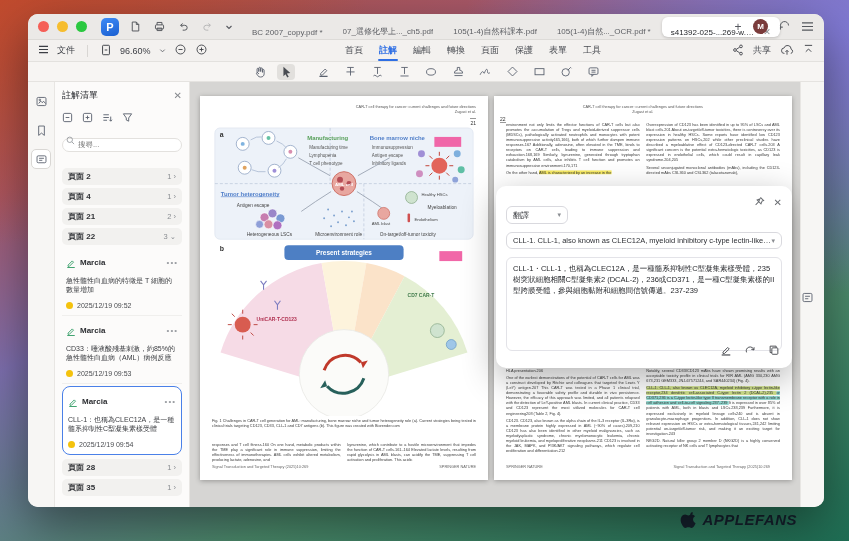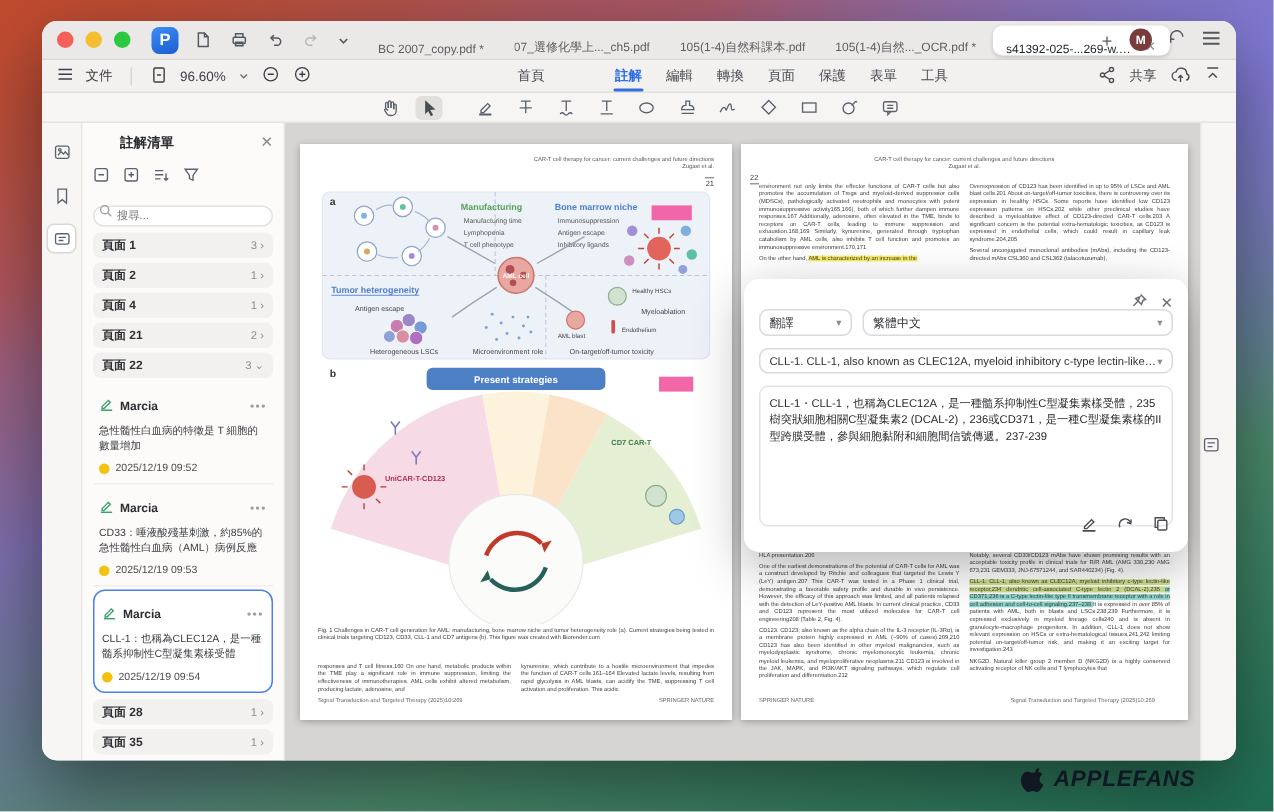--- a/index.html
+++ b/index.html
@@ -36,45 +36,45 @@
     font-size:12px; color:#55585e; margin:0 6px; }
   .tb-right { display:flex; align-items:center; gap:10px; }
   .avatar { width:15px; height:15px; border-radius:50%; background:#7a3b3b; color:#fff;
     font-size:8px; display:flex; align-items:center; justify-content:center; font-weight:bold;}
   .menubar { height:22px; background:#f3f1ef; display:flex; align-items:center;
     padding:0 10px; border-bottom:1px solid #e3e1de; position:relative; }
   .mb-left { display:flex; align-items:center; gap:8px; color:#3c3f45; font-size:9px; }
   .mb-div { width:1px; height:12px; background:#d8d6d3; margin:0 4px; }
   .mb-menus { position:absolute; left:312px; display:flex; gap:6px; }
   .mtab { font-size:9px; color:#4a4d53; padding:3px 5px 4px; position:relative; }
-  .mtab.active { color:#2f6fe4; font-weight:bold;margin-left:31px; }
+  .mtab.active { color:#2f6fe4; font-weight:bold; }
   .mtab.active::after { content:""; position:absolute; left:4px; right:4px; bottom:0;
     height:2px; border-radius:2px; background:#2f6fe4; }
   .mb-right { margin-left:auto; display:flex; align-items:flex-start; gap:9px; color:#4a4d53;
     font-size:9px; }
   .toolbar { height:20px; background:#f7f5f3; border-bottom:1px solid #e5e3e0;
     display:flex; align-items:center; justify-content:center; gap:9px; }
   .tool { width:18px; height:16px; display:flex; align-items:center; justify-content:center;
     border-radius:4px; color:#5a616e; }
   .tool.selected { background:#e2e0dd; }
   .tool.gap { margin-right:10px; }
   
   .main { display:flex; height:425px; }
   .leftstrip { width:27px; background:#f7f6f4; border-right:1px solid #e8e6e3;
     display:flex; flex-direction:column; align-items:center; padding-top:9px; gap:9px; }
   .lsbtn { width:20px; height:20px; display:flex; align-items:center; justify-content:center;
     border-radius:5px; color:#5a616e; }
   .lsbtn.selected { background:#fff; border:1px solid #d9d7d4; }
   .sidepanel { width:135px; background:#fcfbfa; border-right:1px solid #e8e6e3;
     padding:7px 7px 0; overflow:hidden; }
   .sp-head { display:flex; align-items:center; justify-content:space-between; }
-  .sp-title { font-size:9px; font-weight:bold; color:#2b2d31;margin-left:18px; }
+  .sp-title { font-size:9px; font-weight:normal; color:#2b2d31; }
   .sp-close { color:#85888d; font-size:10px; }
   .sp-tools { display:flex; gap:9px; margin:7px 0 6px; color:#5a616e; }
-  .sp-search { position:relative; margin-bottom:4px; }
+  .sp-search { position:relative; margin-bottom:16px; }
   .sp-search input { width:100%; height:14px; border:1px solid #e3e1de; border-radius:7px;
     background:#fff; font-size:7.5px; padding:0 4px 0 15px; color:#444; outline:none; }
   .sp-search svg { position:absolute; left:4px; top:3px; }
   .prow { height:17px; background:#f2f1ef; border-radius:5px; display:flex; align-items:center;
     justify-content:space-between; padding:0 6px; margin-bottom:3px; }
   .prow .pl { font-size:8px; color:#2f3135; font-weight:bold; }
   .prow .pr { font-size:7.5px; color:#8a8d92; }
   .card { padding:6px 4px; border-bottom:1px solid #f0efed; }
   .card.selected { border:1px solid #4a80e8; border-radius:8px; background:#fff;
     padding:6px 5px; margin:2px 0 4px; }
@@ -392,24 +392,20 @@
         </div>
         <div class="sp-search">
           <svg width="9" height="9" viewBox="0 0 10 10" fill="none" stroke="#9a9da2" stroke-width="1">
               <circle cx="4.2" cy="4.2" r="3"></circle>
               <path d="M6.5 6.5L9 9"></path>
             </svg>
           <input placeholder="搜尋..." style="">
         </div>
         <div id="pages-top">
             <div class="prow">
-              <span class="pl">頁面 1</span>
-              <span class="pr">3 ›</span>
-            </div>
-            <div class="prow">
               <span class="pl">頁面 2</span>
               <span class="pr">1 ›</span>
             </div>
             <div class="prow">
               <span class="pl">頁面 4</span>
               <span class="pr">1 ›</span>
             </div>
             <div class="prow">
               <span class="pl">頁面 21</span>
               <span class="pr">2 ›</span>
@@ -697,24 +693,20 @@
             <span><svg width="11" height="11" viewBox="0 0 12 12" fill="none" stroke="currentColor" stroke-width="1.1">
                   <path d="M7 1.5L10.5 5 8.8 5.6 7.6 8.6 5.2 6.2 1.8 9.6M5.2 6.2L3.4 4.4 6.4 3.2z"></path>
                 </svg></span>
             <span style="font-size:10px;">✕</span>
           </div>
           <div class="pp-row">
             <div class="ppselect small">
               <span>翻譯</span>
                 <span class="caret">▾</span>
             </div>
-            <div class="ppselect wide">
-              <span>繁體中文</span>
-                <span class="caret">▾</span>
-            </div>
           </div>
           <div class="pp-source">
             <span class="src">CLL-1. CLL-1, also known as CLEC12A, myeloid inhibitory c-type lectin-like r...</span>
               <span class="caret" style="color:#8a8d92;font-size:7px;">▾</span>
           </div>
           <div class="pp-result">CLL-1・CLL-1，也稱為CLEC12A，是一種髓系抑制性C型凝集素樣受體，235樹突狀細胞相關C型凝集素2 (DCAL-2)，236或CD371，是一種C型凝集素樣的II型跨膜受體，參與細胞黏附和細胞間信號傳遞。237-239</div>
           <div class="pp-actions">
             <span><svg width="12" height="12" viewBox="0 0 14 14" fill="none" stroke="currentColor" stroke-width="1.1">
                   <path d="M3.5 9.5L9 4l1.8 1.8L5.3 11H3.5z"></path>
                   <path d="M2 12.8h10" stroke-width="1.4"></path>

